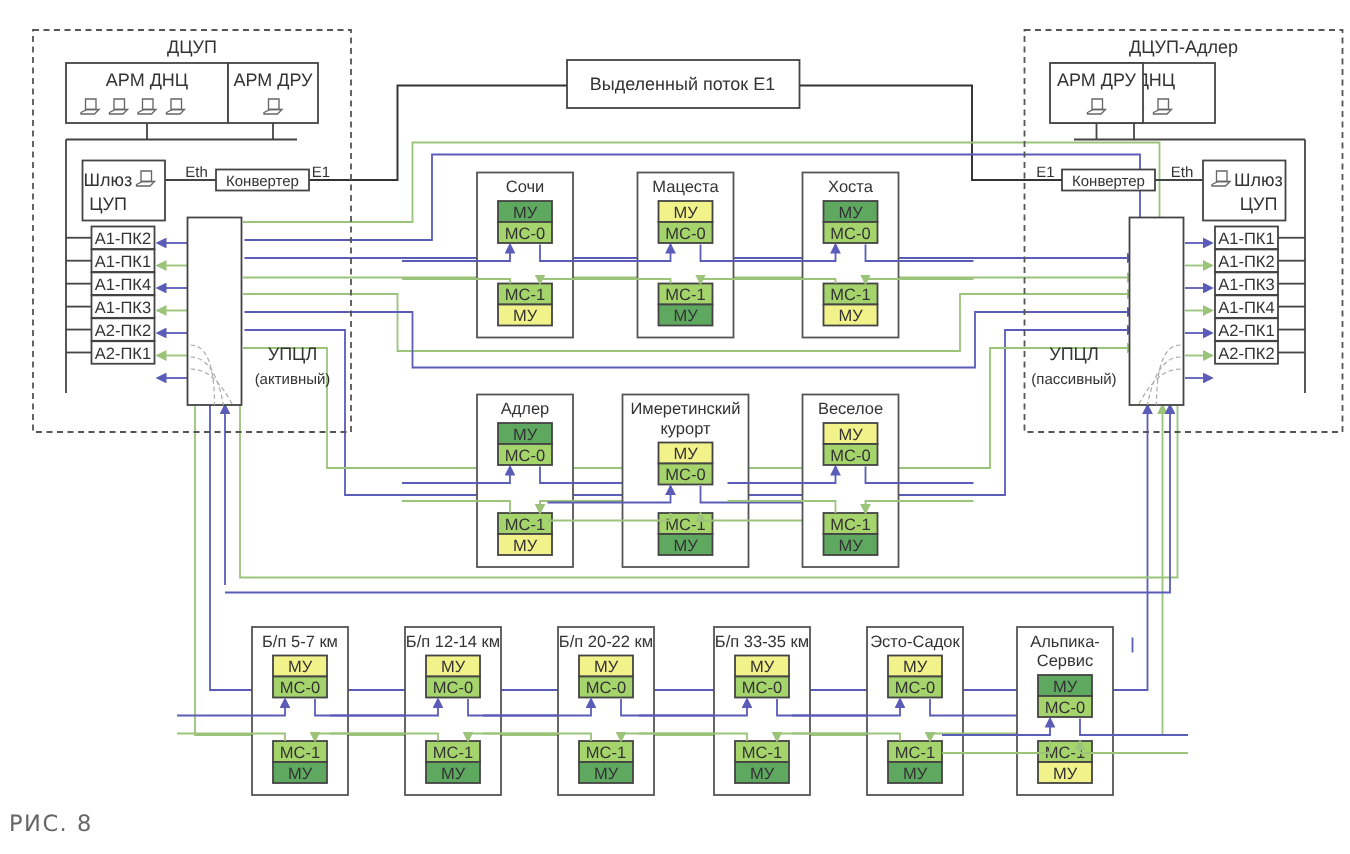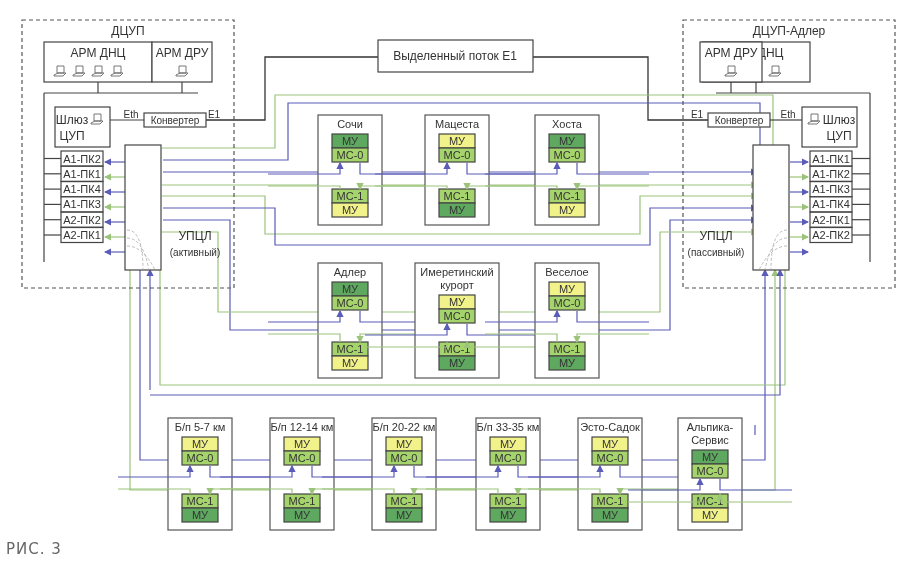--- a/index.html
+++ b/index.html
@@ -383,13 +383,13 @@
         <rect x="692" y="508" width="36" height="14" fill="#f2f28a" stroke="#444" stroke-width="1.2"></rect>
         <text x="710" y="519" font-size="11" text-anchor="middle" class="t">МУ</text>
         <polyline points="628,490 700,490 700,479" fill="none" stroke="#5a5cb8" stroke-width="1.2" marker-end="url(#arrB)"></polyline>
         <polyline points="720,479 720,490 792,490" fill="none" stroke="#5a5cb8" stroke-width="1.2"></polyline>
         <polyline points="628,502 700,502 700,494" fill="none" stroke="#9bc47a" stroke-width="1.2"></polyline>
         <polyline points="792,502 720,502 720,494" fill="none" stroke="#9bc47a" stroke-width="1.2" marker-end="url(#arrG)"></polyline>
       </g>
     </g>
 </svg>
 
-<div class="caption">РИС. 3</div>
+<div class="caption">РИС. 8</div>
 
 </body></html>

